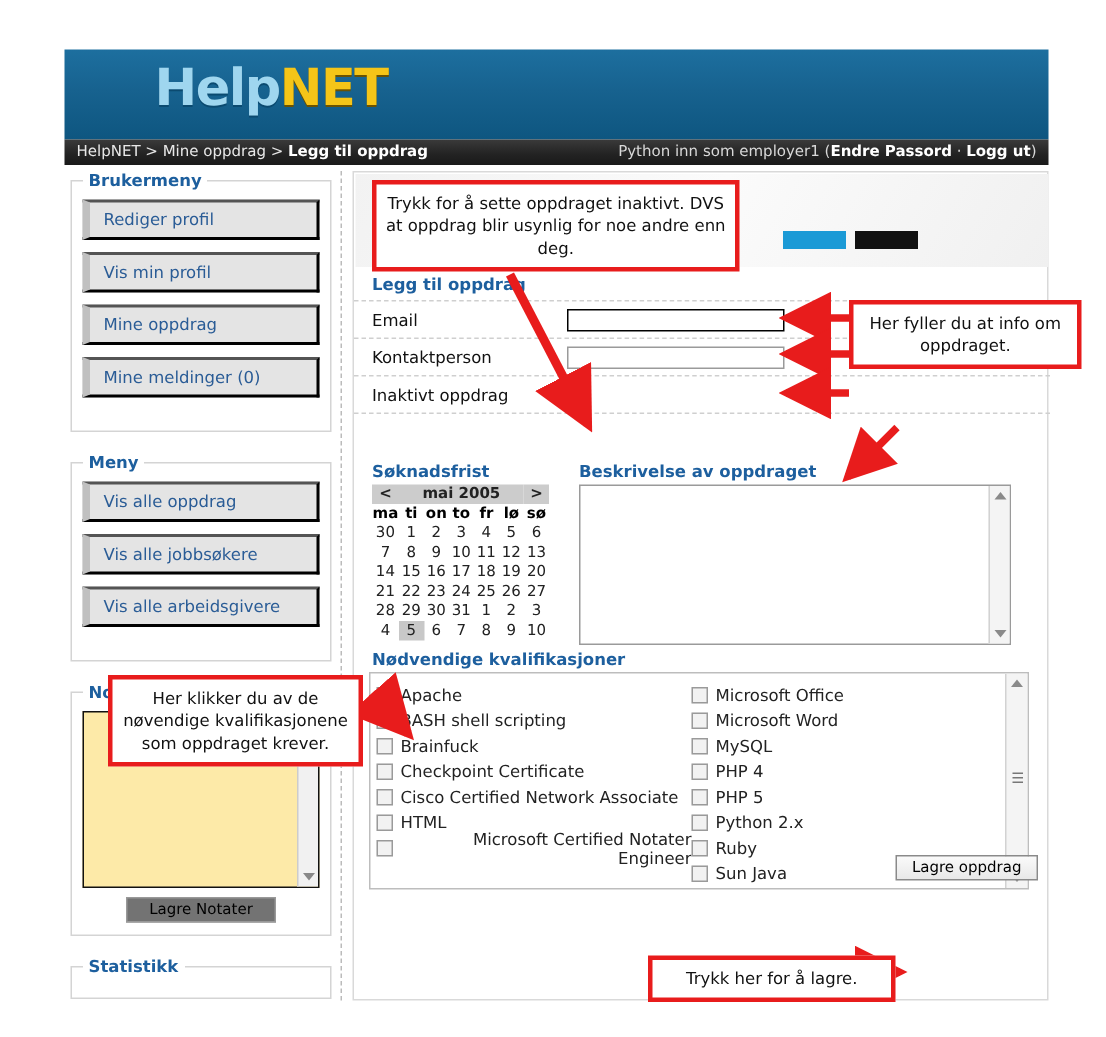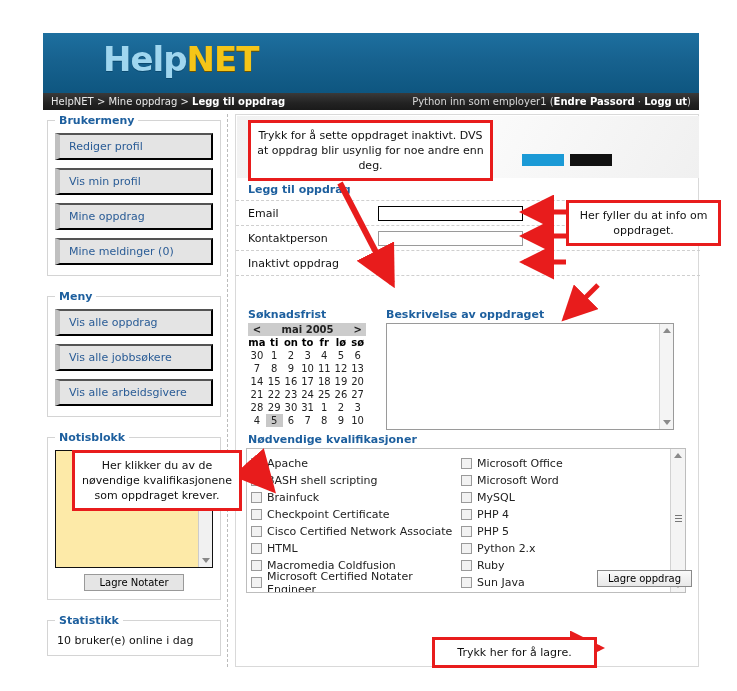--- a/index.html
+++ b/index.html
@@ -52,41 +52,41 @@
   }
   legend {
     color:#1d5f9e; font-weight:bold; font-size:11px; padding:0 4px;
   }
   .menu-btn {
     display:block; width:100%; background:#e4e4e4;
     border-left:5px solid #c0c0c0; color:#2a5c96;
     font-size:11px; padding:5px 0 5px 9px; margin-bottom:8px;
     text-align:left; cursor:pointer; font-family:"DejaVu Sans", sans-serif;
   }
-  .menu-btn:last-child { margin-bottom:2px; }
+  .menu-btn:last-child { margin-bottom:14px; }
 
   .notepad-wrap { position:relative; }
   .notepad {
     width:100%; height:118px; background:#fdeaa8; border:1px solid #111;
     resize:none; font-family:"DejaVu Sans", sans-serif; font-size:11px;
     padding:3px; display:block;
   }
   .note-scroll {
     position:absolute; right:1px; top:1px; width:14px; height:116px;
     background:#f1f1f1; border-left:1px solid #ccc;
   }
   .note-scroll .arr {
     position:absolute; left:3px; width:0;height:0;
     border-left:4px solid transparent; border-right:4px solid transparent;
   }
   .note-scroll .up { top:4px; border-bottom:5px solid #888; }
   .note-scroll .dn { bottom:4px; border-top:5px solid #888; }
   .save-notes {
     display:block; margin:6px auto 0 auto; font-size:10px;
-    padding:2px 14px; background:#e5e5e5; border:1px solid #999;
+    padding:2px 14px; background:#737373; border:1px solid #999;
     font-family:"DejaVu Sans", sans-serif; cursor:pointer;
   }
   .stat-line { font-size:11px; color:#111; padding:1px 0 0 2px; }
 
   
   .banner {
     position:absolute; left:1px; top:1px; width:462px; height:62px;
     background:linear-gradient(120deg,#f2f2f2,#fbfbfb 50%,#f0f0f0);
     overflow:hidden;
   }
@@ -135,21 +135,21 @@
   .desc-scroll .arr { position:absolute; left:3px; width:0;height:0;
     border-left:4px solid transparent; border-right:4px solid transparent; }
   .desc-scroll .up { top:4px; border-bottom:5px solid #8a8a8a; }
   .desc-scroll .dn { bottom:4px; border-top:5px solid #8a8a8a; }
 
   
   .quals { position:absolute; left:0; top:318px; width:464px; }
   .quals .sec-title { padding-left:12px; }
   .qbox { margin-left:10px; width:440px; height:145px; border:1px solid #bdbdbd;
     position:relative; background:#fff; overflow:hidden; }
-  .qcols { display:flex; padding:6px 0 0 4px; }
+  .qcols { display:flex; padding:6px 0 0 4px;text-align:right; }
   .qcol { width:210px; }
   .qitem { display:flex; align-items:center; height:17px; font-size:11px; }
   .qitem .cb {
     width:11px; height:11px; border:1px solid #9a9a9a; background:#f2f2f2;
     margin-right:5px; flex:none;
   }
   .qscroll { position:absolute; right:0; top:0; width:15px; height:143px; background:#f4f4f4; border-left:1px solid #d2d2d2; }
   .qscroll .arr { position:absolute; left:3px; width:0;height:0;
     border-left:4px solid transparent; border-right:4px solid transparent; }
   .qscroll .up { top:4px; border-bottom:5px solid #8a8a8a; }
@@ -217,21 +217,20 @@
           <div class="note-scroll">
             <span class="arr up"></span>
             <span class="arr dn"></span>
           </div>
         </div>
         <button class="save-notes">Lagre Notater</button>
       </fieldset>
 
       <fieldset>
         <legend>Statistikk</legend>
-        <div class="stat-line">10 bruker(e) online i dag</div>
       </fieldset>
     </div>
 
     <div class="content">
 
       <div class="banner">
         <span class="fig f1"></span>
         <span class="fig f2"></span>
         <span class="fig f3"></span>
         <span class="fig f4"></span>
@@ -364,24 +363,20 @@
                   <span class="cb"></span>
                   <span>Checkpoint Certificate</span>
                 </div>
                 <div class="qitem">
                   <span class="cb"></span>
                   <span>Cisco Certified Network Associate</span>
                 </div>
                 <div class="qitem">
                   <span class="cb"></span>
                   <span>HTML</span>
-                </div>
-                <div class="qitem">
-                  <span class="cb"></span>
-                  <span>Macromedia Coldfusion</span>
                 </div>
                 <div class="qitem">
                   <span class="cb"></span>
                   <span>Microsoft Certified Notater Engineer</span>
                 </div>
               </div>
             <div class="qcol" id="qual-right">
                 <div class="qitem">
                   <span class="cb"></span>
                   <span>Microsoft Office</span>

